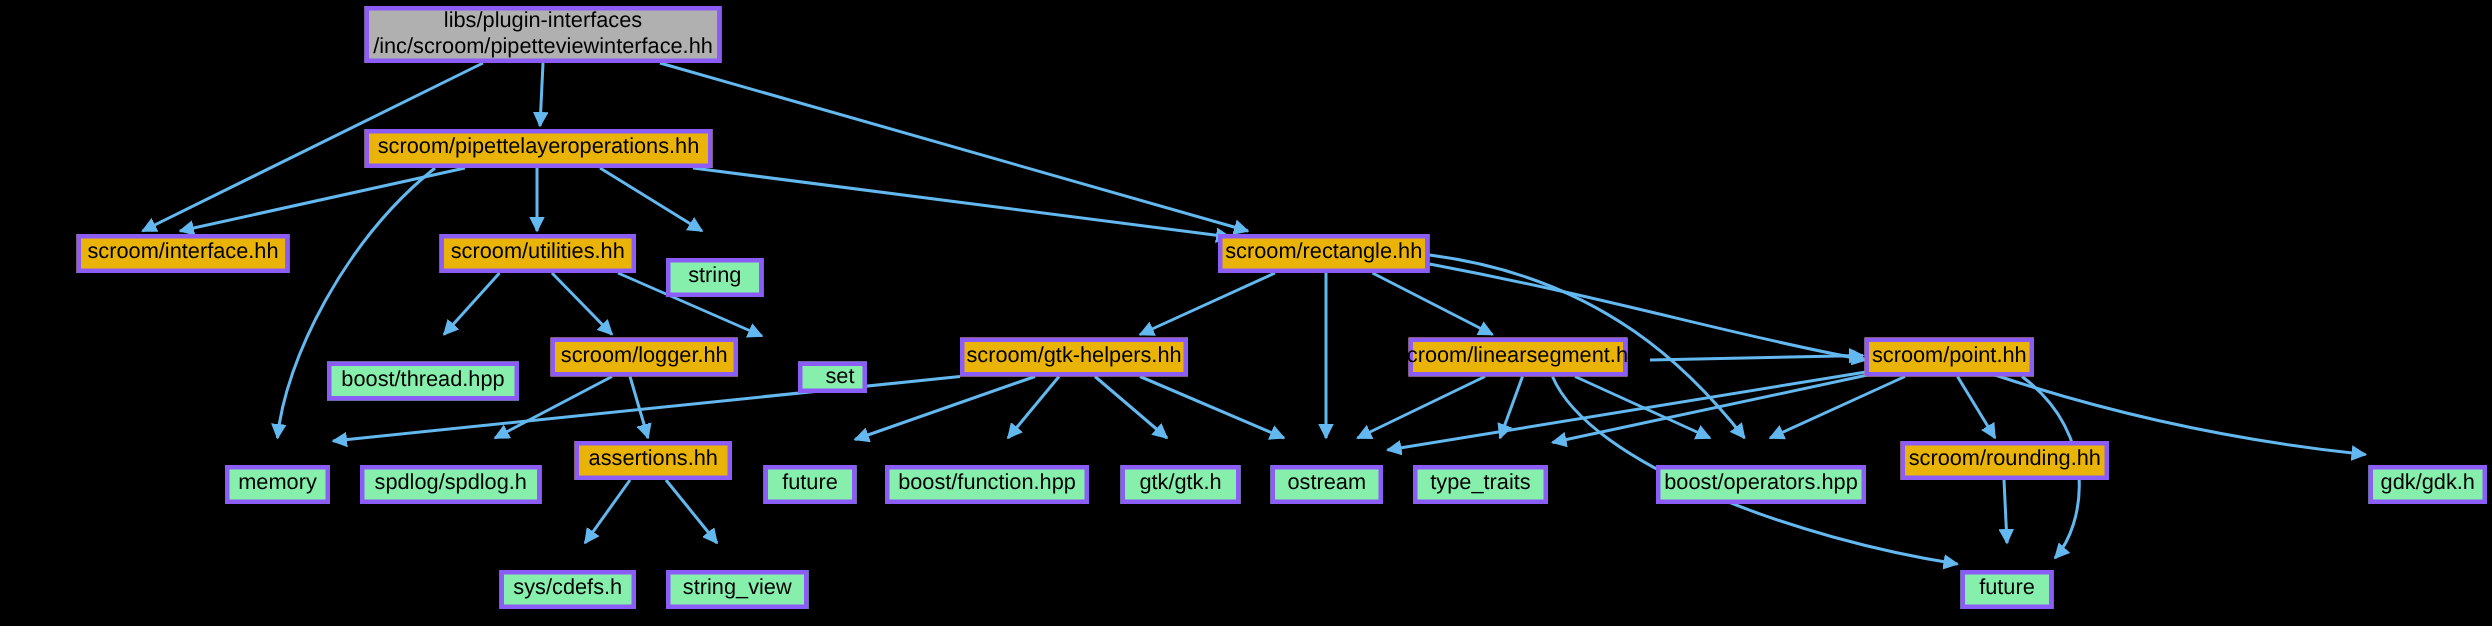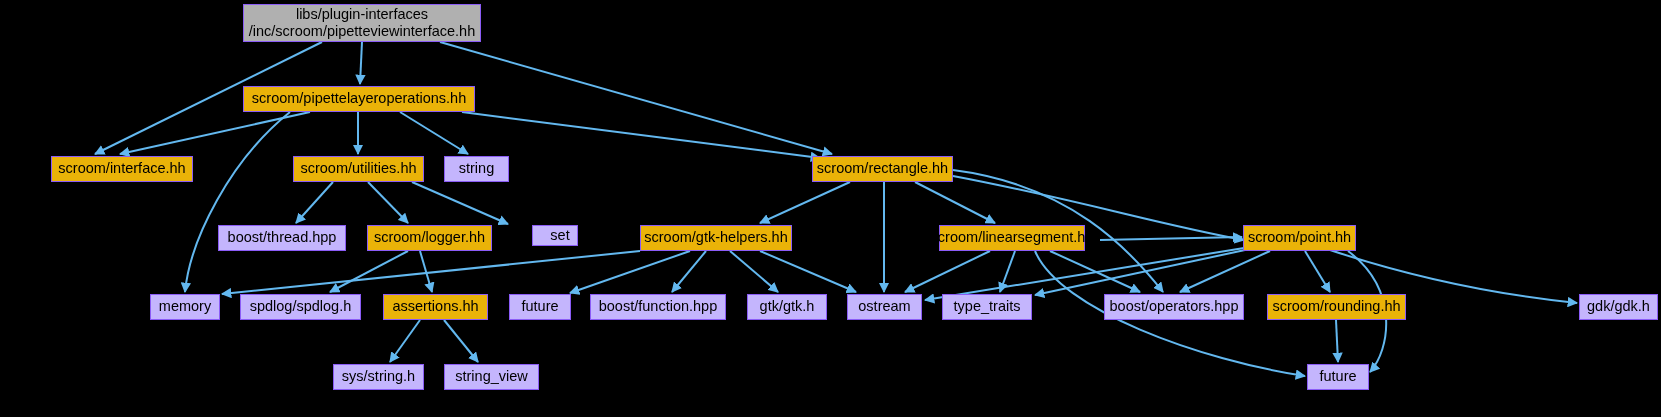--- a/index.html
+++ b/index.html
@@ -17,34 +17,34 @@
   }
   svg#edges {
     position: absolute;
     left: 0; top: 0;
     width: 1661px;
     height: 417px;
   }
   .gnode {
     position: absolute;
     box-sizing: border-box;
-    border: 1px solid #8b5cf6;
+    border: 3px solid #8b5cf6;
     color: #000000;
     font-size: 14.5px;
     line-height: 1.18;
     display: flex;
     align-items: center;
     justify-content: center;
     text-align: center;
     white-space: pre;
     padding: 0 6px;
     z-index: 5;
   }
   .gnode.white { background: #eab308; }
-  .gnode.gray  { background: #c4b5fd; }
+  .gnode.gray  { background: #86efac; margin-top: 16px; }
   .gnode.root  { background: #b0b0b0; }
 </style>
 </head>
 <body>
 
 <div id="graph-root">
 
   <svg id="edges" viewBox="0 0 1661 417" xmlns="http://www.w3.org/2000/svg">
     <defs>
       <marker id="arrow" viewBox="0 0 10 10" refX="9" refY="5" markerWidth="5.2" markerHeight="5.2" orient="auto-start-reverse">
@@ -110,18 +110,18 @@
       <div class="gnode gray" style="left: 240px; top: 294px; width: 121px; height: 26px;">spdlog/spdlog.h</div>
       <div class="gnode white" style="left: 383px; top: 294px; width: 105px; height: 26px;">assertions.hh</div>
       <div class="gnode gray" style="left: 509px; top: 294px; width: 62px; height: 26px;">future</div>
       <div class="gnode gray" style="left: 590px; top: 294px; width: 136px; height: 26px;">boost/function.hpp</div>
       <div class="gnode gray" style="left: 747px; top: 294px; width: 80px; height: 26px;">gtk/gtk.h</div>
       <div class="gnode gray" style="left: 847px; top: 294px; width: 75px; height: 26px;">ostream</div>
       <div class="gnode gray" style="left: 942px; top: 294px; width: 90px; height: 26px;">type_traits</div>
       <div class="gnode gray" style="left: 1104px; top: 294px; width: 140px; height: 26px;">boost/operators.hpp</div>
       <div class="gnode white" style="left: 1267px; top: 294px; width: 139px; height: 26px;">scroom/rounding.hh</div>
       <div class="gnode gray" style="left: 1579px; top: 294px; width: 79px; height: 26px;">gdk/gdk.h</div>
-      <div class="gnode gray" style="left: 333px; top: 364px; width: 91px; height: 26px;">sys/string.h</div>
+      <div class="gnode gray" style="left: 333px; top: 364px; width: 91px; height: 26px;">sys/cdefs.h</div>
       <div class="gnode gray" style="left: 444px; top: 364px; width: 95px; height: 26px;">string_view</div>
       <div class="gnode gray" style="left: 1307px; top: 364px; width: 62px; height: 26px;">future</div>
     </div>
 
 </div>
 
 </body></html>

